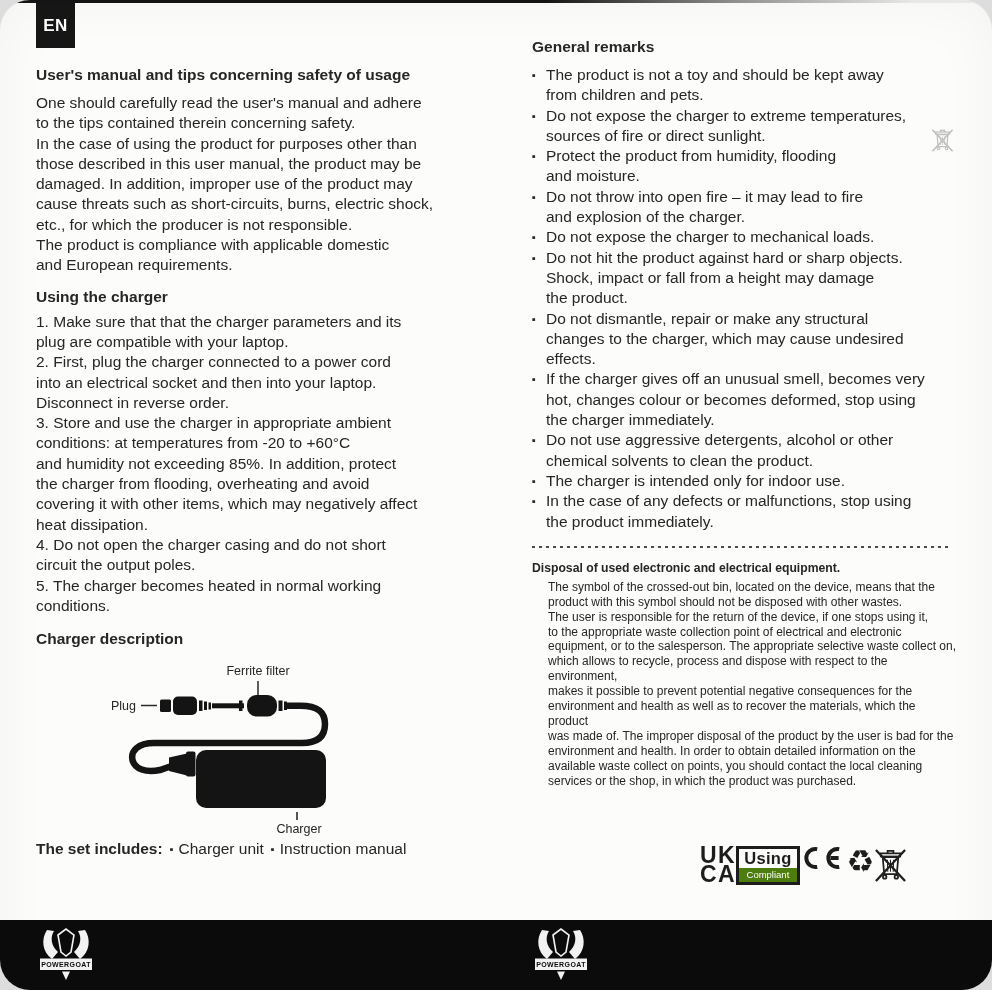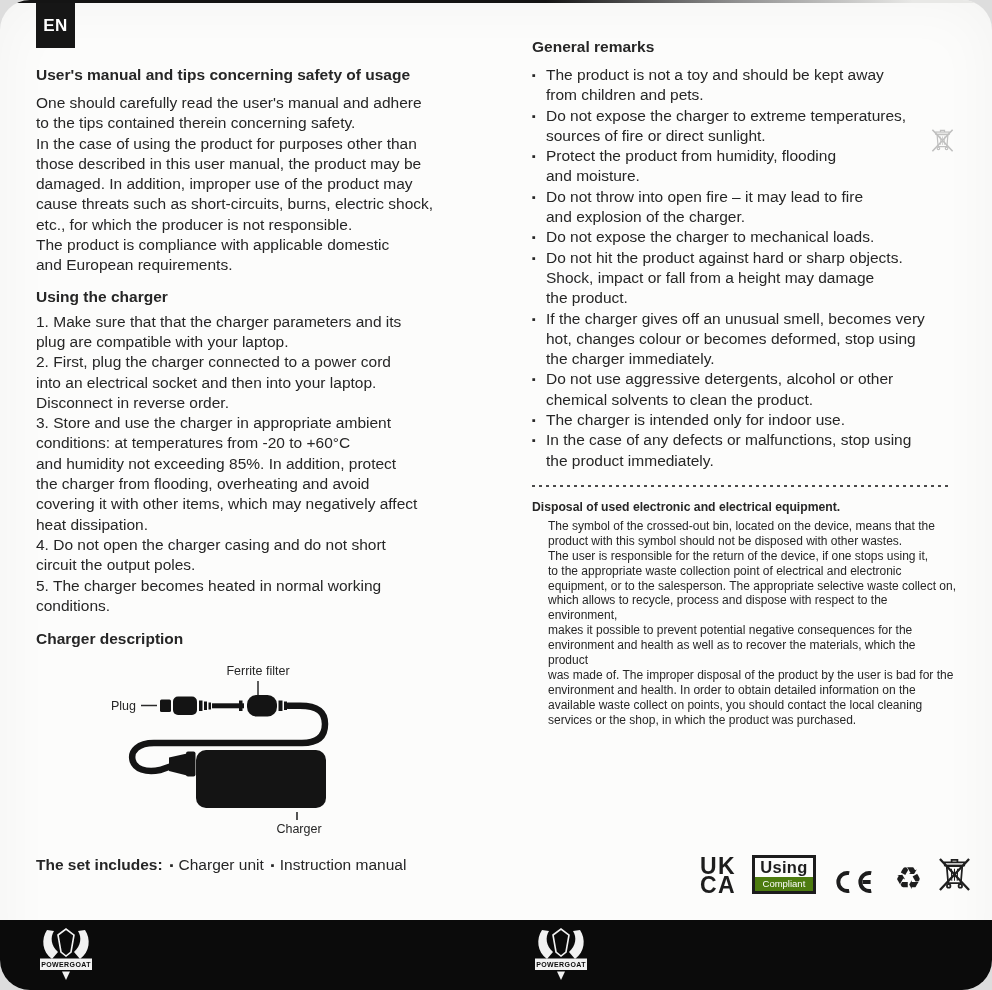--- a/index.html
+++ b/index.html
@@ -23,24 +23,24 @@
   .desc-title{margin:14px 0 0 0;}
   .remarks-list{list-style:none;margin:0;padding:0;font-size:15.5px;line-height:20.3px;}
   .remarks-list li{position:relative;padding-left:14px;white-space:pre-line;}
   .remarks-list li::before{content:"▪";position:absolute;left:0;top:0;font-size:11px;line-height:20.3px;}
   .dashed-divider{height:2px;margin:14px 0 13px 0;width:420px;
     background:repeating-linear-gradient(90deg,#4a4a4a 0 3px,transparent 3px 7px);}
   .disposal-title{font-size:12.2px;font-weight:bold;margin:0 0 5px 0;}
   .disposal-text{font-size:12px;line-height:14.9px;white-space:pre-line;margin-left:16px;}
   .diagram-svg{display:block;margin-top:5px;}
   .diagram-svg text{font-family:"Liberation Sans",sans-serif;font-size:12.5px;fill:#262626;}
-  .set-includes{margin-top:16px;font-size:15.5px;}
+  .set-includes{font-size:15.5px;}
   .set-includes .lbl{font-weight:bold;}
   .sq{font-size:11px;vertical-align:1px;margin:0 5px 0 7px;}
-  .certs{position:absolute;left:700px;top:846px;height:48px;display:flex;align-items:flex-end;gap:16px;}
+  .certs{position:absolute;left:700px;top:846px;height:48px;display:flex;align-items:flex-start;}
   .ukca{font-weight:bold;font-size:23px;line-height:18.5px;letter-spacing:1.5px;color:#1d1d1d;}
   .rohs{border:3px solid #1d1d1d;text-align:center;background:#fcfcfb;}
   .rohs-top{font-size:16.5px;font-weight:bold;letter-spacing:.3px;padding:0 5px;color:#1d1d1d;}
   .rohs-bot{background:#4d7c0f;color:#fdfdfd;font-size:9.5px;padding:1px 3px 2px;}
   .recycle{font-size:31px;color:#1d1d1d;line-height:1;}
   .ghost-bin{position:absolute;left:931px;top:127px;opacity:.55;}
   .footer{position:absolute;left:0;top:920px;width:992px;height:70px;background:#0b0b0b;}
   .goat{position:absolute;top:5px;}
   .goat.g1{left:37px;} .goat.g2{left:532px;}
   .goat svg text{font-family:"Liberation Sans",sans-serif;}
@@ -121,20 +121,23 @@
         <li>Do not expose the charger to extreme temperatures,
 sources of fire or direct sunlight.</li>
         <li>Protect the product from humidity, flooding
 and moisture.</li>
         <li>Do not throw into open fire – it may lead to fire
 and explosion of the charger.</li>
         <li>Do not expose the charger to mechanical loads.</li>
         <li>Do not hit the product against hard or sharp objects.
 Shock, impact or fall from a height may damage
 the product.</li>
+        <li>Do not dismantle, repair or make any structural
+changes to the charger, which may cause undesired
+effects.</li>
         <li>If the charger gives off an unusual smell, becomes very
 hot, changes colour or becomes deformed, stop using
 the charger immediately.</li>
         <li>Do not use aggressive detergents, alcohol or other
 chemical solvents to clean the product.</li>
         <li>The charger is intended only for indoor use.</li>
         <li>In the case of any defects or malfunctions, stop using
 the product immediately.</li>
       </ul>
 

